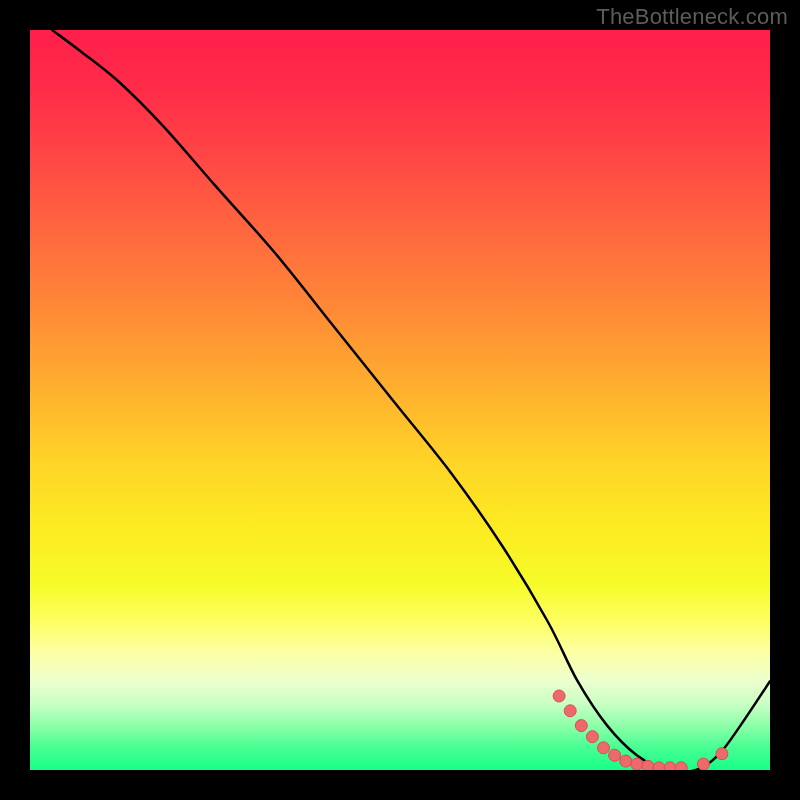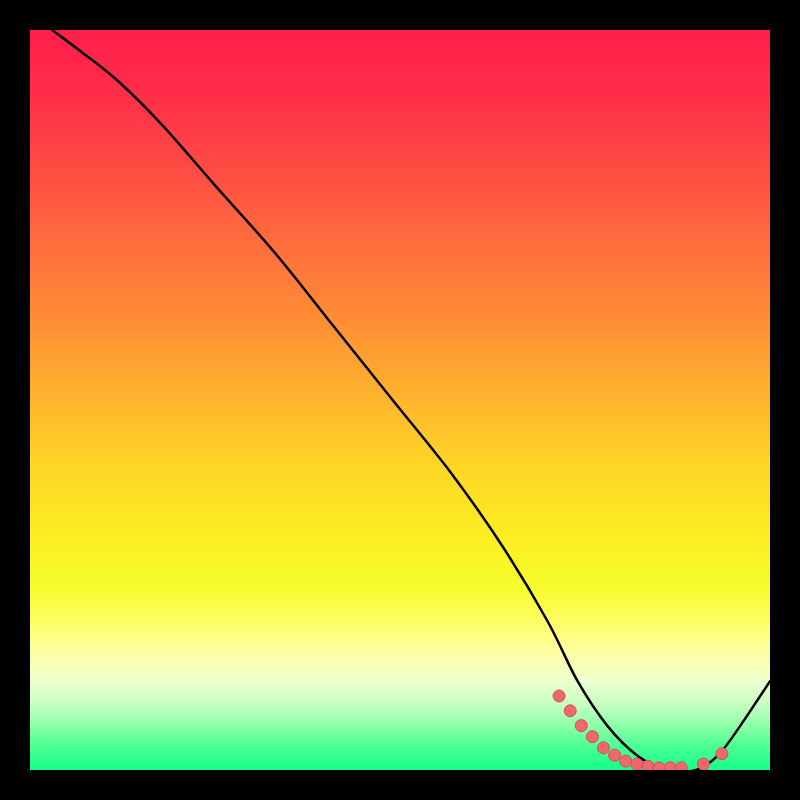--- a/index.html
+++ b/index.html
@@ -57,20 +57,21 @@
     top: 0;
     left: 0;
     width: 740px;
     height: 740px;
   }
 </style>
 </head>
 <body>
 
 <div class="frame">
+  <div class="watermark">TheBottleneck.com</div>
   <div class="plot">
     <svg class="curve" viewBox="0 0 740 740" preserveAspectRatio="none">
       <path id="curve-path" fill="none" stroke-width="2.5" stroke-linecap="round" stroke-linejoin="round" d="M 22.2 0.0 C 27.1 3.7, 40.7 13.6, 51.8 22.2 C 62.9 30.8, 75.2 39.5, 88.8 51.8 C 102.4 64.1, 117.2 78.9, 133.2 96.2 C 149.2 113.5, 166.5 134.4, 185.0 155.4 C 203.5 176.4, 224.5 198.6, 244.2 222.0 C 263.9 245.4, 283.7 271.3, 303.4 296.0 C 323.1 320.7, 342.9 345.3, 362.6 370.0 C 382.3 394.7, 403.3 419.3, 421.8 444.0 C 440.3 468.7, 457.6 493.3, 473.6 518.0 C 489.6 542.7, 505.7 569.8, 518.0 592.0 C 530.3 614.2, 537.7 633.9, 547.6 651.2 C 557.5 668.5, 567.3 683.3, 577.2 695.6 C 587.1 707.9, 596.9 717.8, 606.8 725.2 C 616.7 732.6, 626.5 737.5, 636.4 740.0 C 646.3 742.5, 657.4 742.5, 666.0 740.0 C 674.6 737.5, 680.8 732.6, 688.2 725.2 C 695.6 717.8, 701.8 707.9, 710.4 695.6 C 719.0 683.3, 735.1 658.6, 740.0 651.2" stroke="#000000"></path>
       <g id="markers-group">
           <circle cx="529.1" cy="666.0" r="6" fill="#ec6a6c" stroke="#dc4c4e" stroke-width="1"></circle>
           <circle cx="540.2" cy="680.8" r="6" fill="#ec6a6c" stroke="#dc4c4e" stroke-width="1"></circle>
           <circle cx="551.3" cy="695.6" r="6" fill="#ec6a6c" stroke="#dc4c4e" stroke-width="1"></circle>
           <circle cx="562.4" cy="706.7" r="6" fill="#ec6a6c" stroke="#dc4c4e" stroke-width="1"></circle>
           <circle cx="573.5" cy="717.8" r="6" fill="#ec6a6c" stroke="#dc4c4e" stroke-width="1"></circle>
           <circle cx="584.6" cy="725.2" r="6" fill="#ec6a6c" stroke="#dc4c4e" stroke-width="1"></circle>

